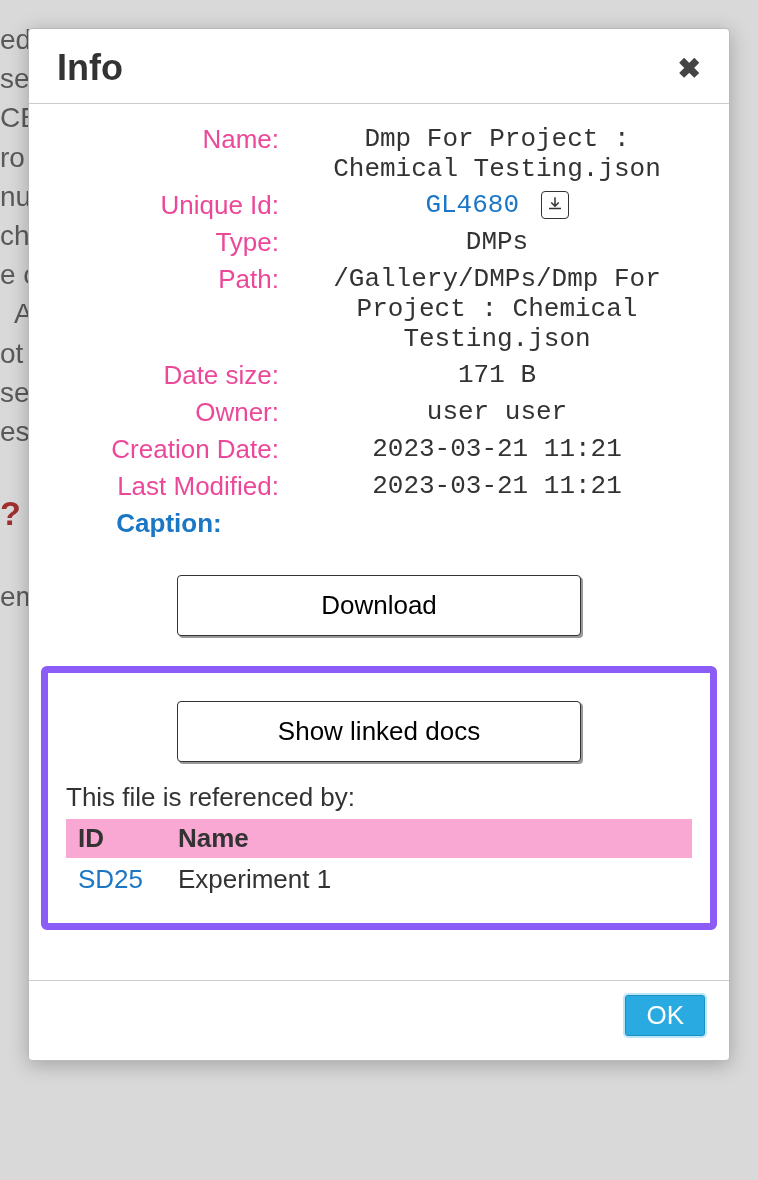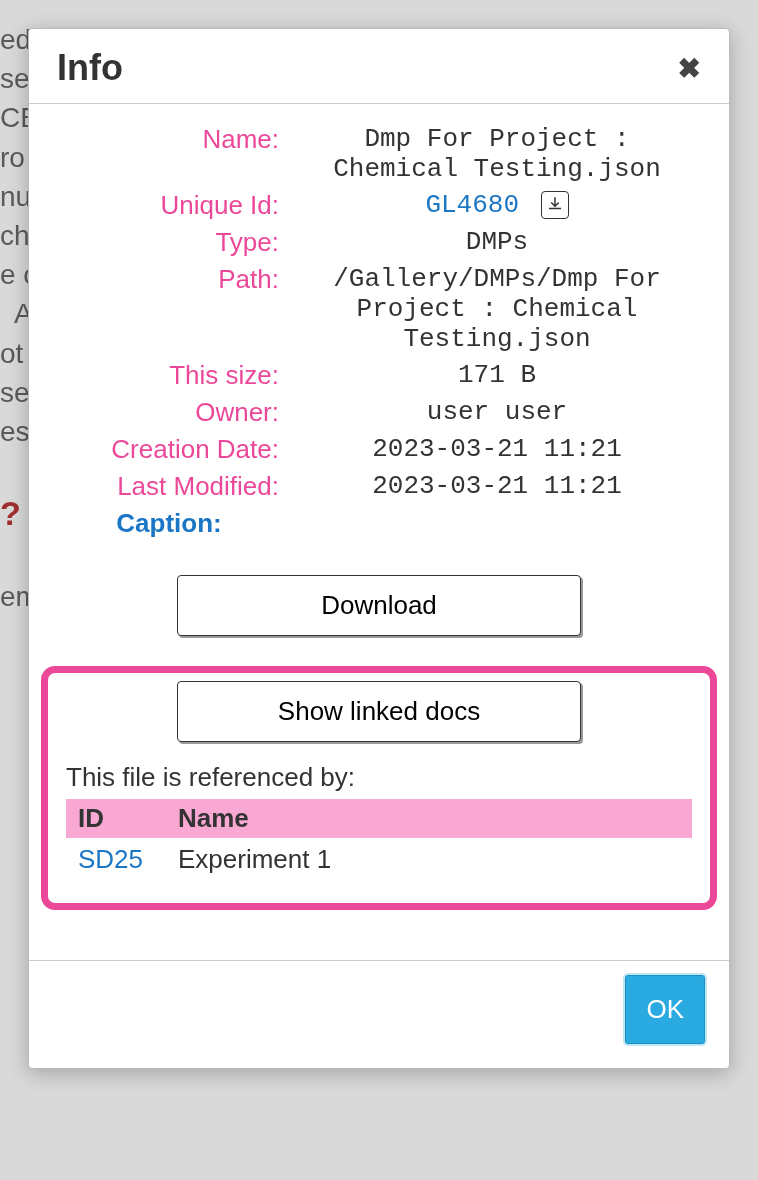--- a/index.html
+++ b/index.html
@@ -97,24 +97,24 @@
     width: 404px;
     padding: 14px 0;
     font-size: 26px;
     background: #fff;
     border: 1.5px solid #333;
     border-radius: 4px;
     cursor: pointer;
     box-shadow: 2px 2px 0 rgba(0,0,0,0.4);
   }
   .highlight-box {
-    border: 7px solid #ec4899;
-    border-radius: 14px;
+    border: 7px solid #8b5cf6;
+    border-radius: 6px;
     margin: 30px -18px 0 -18px;
-    padding: 8px 18px 22px 18px;
+    padding: 28px 18px 22px 18px;
   }
   .ref-heading {
     font-size: 26px;
     margin: 20px 0 6px 0;
   }
   .ref-table {
     width: 100%;
     border-collapse: collapse;
     font-size: 26px;
   }
@@ -132,21 +132,21 @@
     padding: 14px 24px 24px 24px;
     display: flex;
     justify-content: flex-end;
     margin-top: 40px;
   }
   .ok-btn {
     background: #29abe2;
     color: #fff;
     border: 1px solid #1a8fc2;
     font-size: 26px;
-    padding: 18px 20px;
+    padding: 4px 20px;
     border-radius: 3px;
     cursor: pointer;
     box-shadow: 0 0 0 2px rgba(41,171,226,0.3);
   }
 </style>
 </head>
 <body>
 
 <div class="bg-text">ed                                                   i
 se                                                  an
@@ -185,21 +185,21 @@
           </svg>
         </span>
       </div>
 
       <div class="info-label">Type:</div>
       <div class="info-value">DMPs</div>
 
       <div class="info-label">Path:</div>
       <div class="info-value">/Gallery/DMPs/Dmp For Project : Chemical Testing.json</div>
 
-      <div class="info-label">This size:</div>
+      <div class="info-label">Date size:</div>
       <div class="info-value">171 B</div>
 
       <div class="info-label">Owner:</div>
       <div class="info-value">user user</div>
 
       <div class="info-label">Creation Date:</div>
       <div class="info-value">2023-03-21 11:21</div>
 
       <div class="info-label">Last Modified:</div>
       <div class="info-value">2023-03-21 11:21</div>

